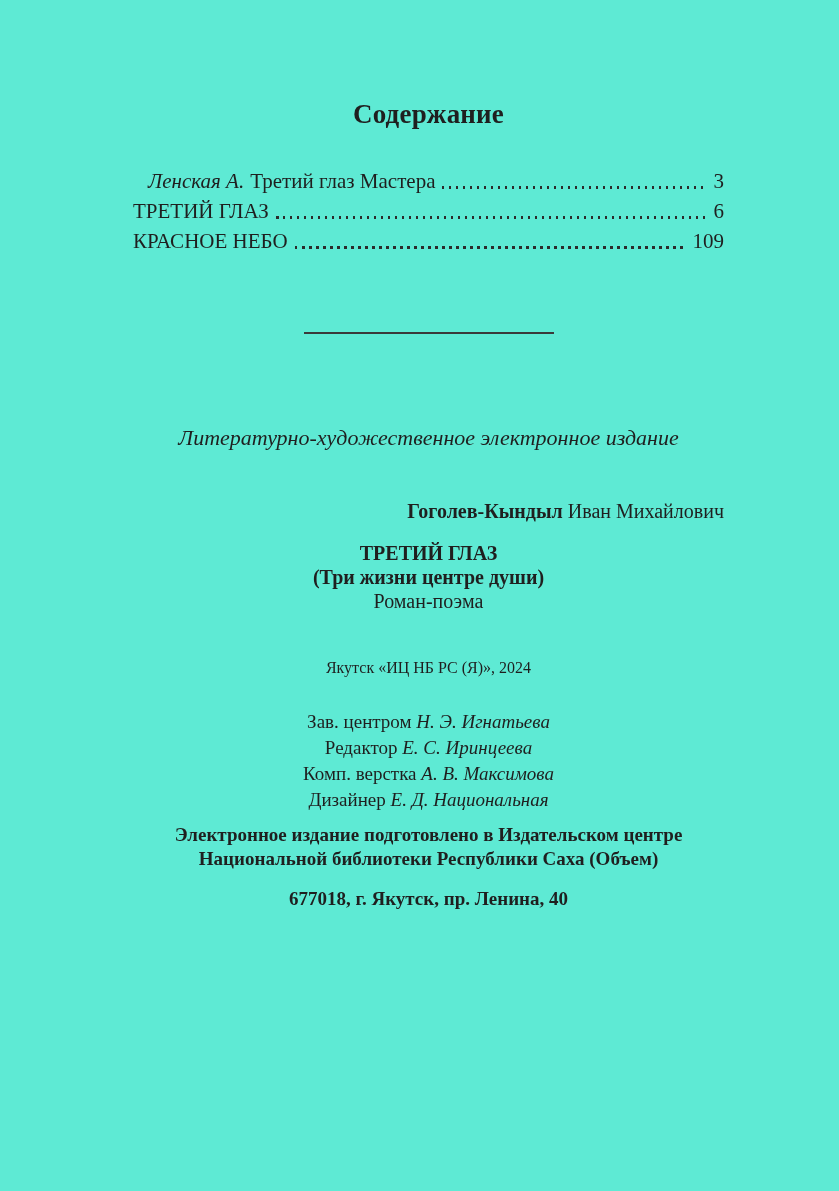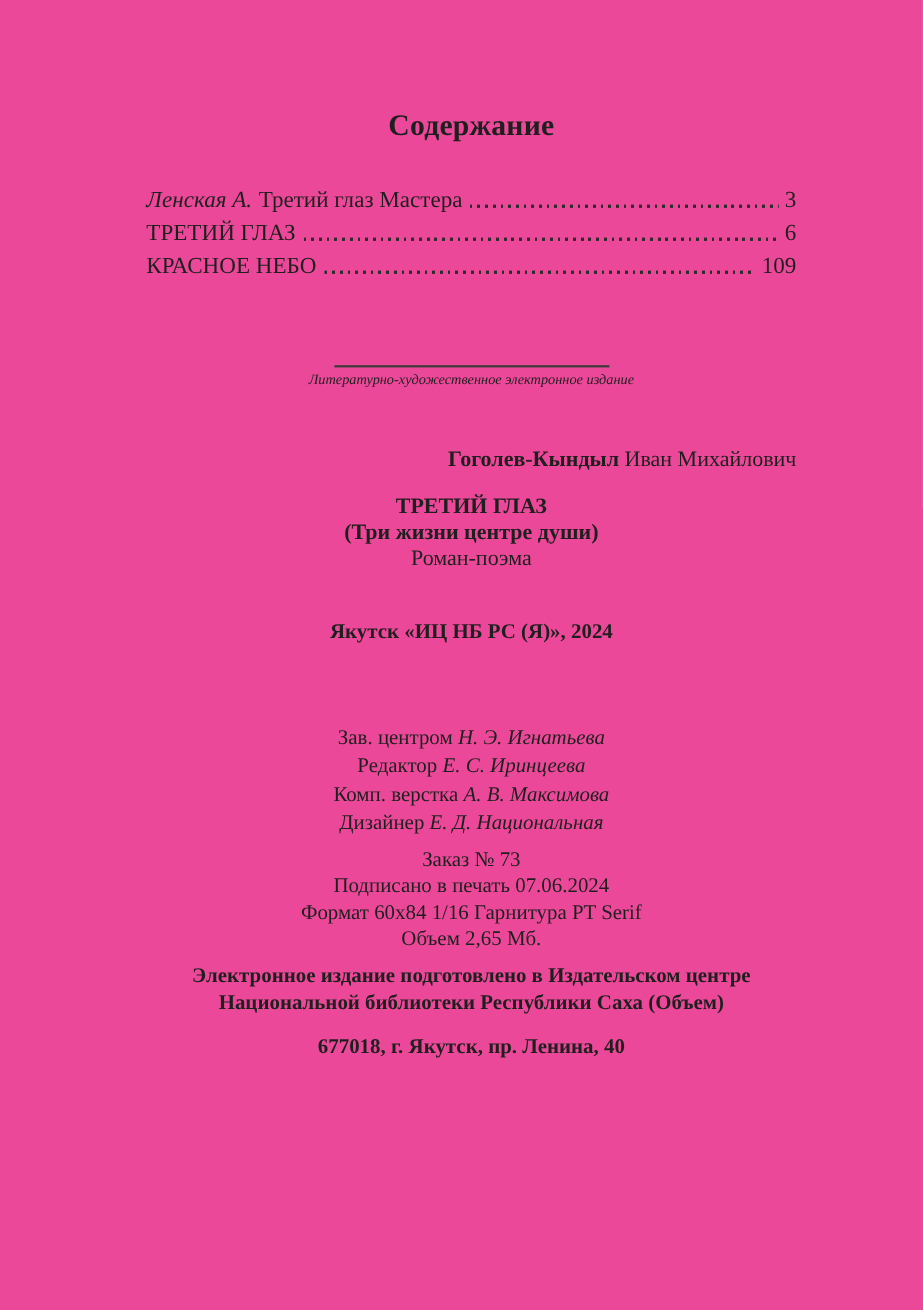--- a/index.html
+++ b/index.html
@@ -5,21 +5,21 @@
   html, body {
     margin: 0;
     padding: 0;
     background: #ffffff;
   }
   .page {
     position: relative;
     width: 839px;
     height: 1191px;
     margin: 0 auto;
-    background: #ec4899;
+    background: #5eead4;
     color: #1f1f1f;
     font-family: "Liberation Serif", "DejaVu Serif", serif;
     overflow: hidden;
     box-sizing: border-box;
   }
   .content {
     box-sizing: border-box;
     padding: 98px 115px 0 133px;
     text-align: center;
   }
@@ -38,20 +38,21 @@
   .toc-entry {
     display: flex;
     align-items: baseline;
     font-size: 21px;
     line-height: 30px;
     white-space: nowrap;
   }
   .toc-author {
     font-style: italic;
     margin-right: 6px;
+    margin-left: 15px;
   }
   .toc-dots {
     flex: 1 1 auto;
     align-self: flex-end;
     height: 3px;
     margin: 0 6px 7px 7px;
     background-image: repeating-linear-gradient(
       to right,
       #2b2b2b 0, #2b2b2b 2.5px,
       transparent 2.5px, transparent 7px
@@ -62,21 +63,22 @@
   }
   
   .divider {
     width: 250px;
     height: 2px;
     background: #3a3a3a;
     margin: 76px auto 0 auto;
   }
   
   .edition-type {
-    font-size: 13px;
+    margin-top: 93px;
+    font-size: 22px;
     line-height: 22px;
     font-style: italic;
   }
   .author-line {
     margin-top: 50px;
     font-size: 20px;
     line-height: 24px;
     text-align: right;
   }
   .author-surname { font-weight: bold; }
@@ -85,25 +87,24 @@
     font-size: 20px;
     line-height: 24px;
     font-weight: bold;
   }
   .book-genre {
     font-size: 20px;
     line-height: 24px;
   }
   .imprint {
     margin-top: 44px;
-    font-size: 19px;
+    font-size: 16px;
     line-height: 22px;
-    font-weight: bold;
   }
-  .staff { margin-top: 72px; }
+  .staff { margin-top: 30px; }
   .staff-line {
     font-size: 19px;
     line-height: 26px;
   }
   .staff-name { font-style: italic; }
   .print-info { margin-top: 8px; }
   .print-line {
     font-size: 19px;
     line-height: 24px;
   }
@@ -171,26 +172,20 @@
       <div class="staff-line">
         <span class="staff-role">Комп. верстка</span>
         <span class="staff-name">А. В. Максимова</span>
       </div>
       <div class="staff-line">
         <span class="staff-role">Дизайнер</span>
         <span class="staff-name">Е. Д. Национальная</span>
       </div>
     </div>
 
-    <div class="print-info">
-      <div class="print-line">Заказ № 73</div>
-      <div class="print-line">Подписано в печать 07.06.2024</div>
-      <div class="print-line">Формат 60х84 1/16 Гарнитура PT Serif</div>
-      <div class="print-line">Объем 2,65 Мб.</div>
-    </div>
 
     <div class="pub-note">
       <div class="pub-line">Электронное издание подготовлено в Издательском центре</div>
       <div class="pub-line">Национальной библиотеки Республики Саха (Объем)</div>
     </div>
 
     <div class="pub-addr">
       <div class="pub-line">677018, г. Якутск, пр. Ленина, 40</div>
     </div>
 

